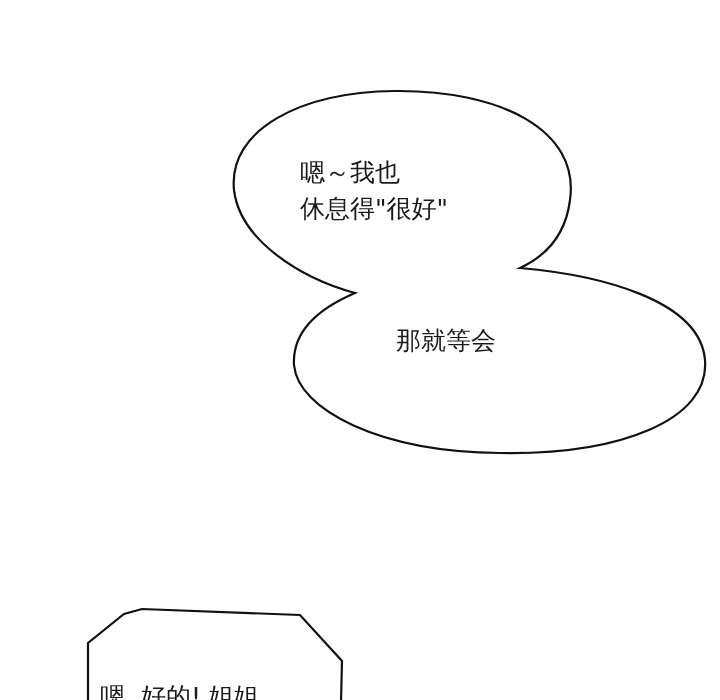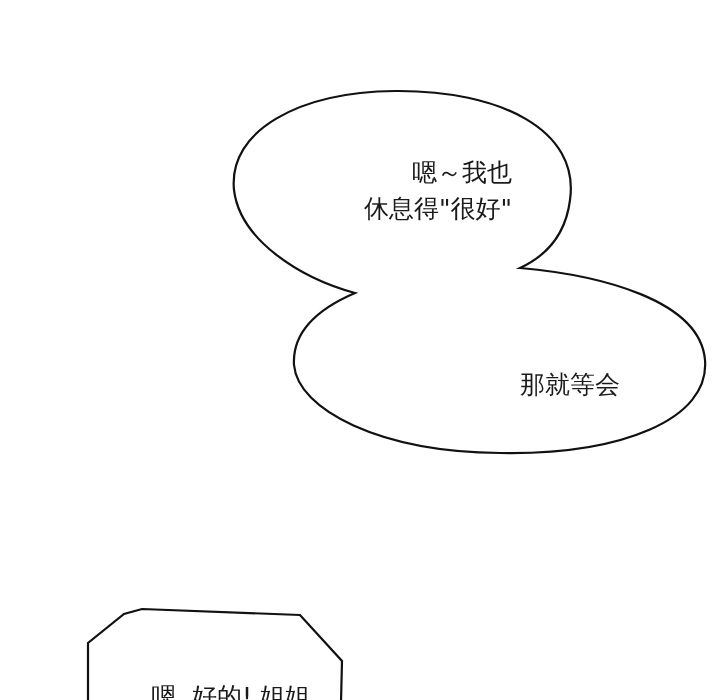--- a/index.html
+++ b/index.html
@@ -21,39 +21,38 @@
       background: #ffffff;
     }
     svg.bubbles {
       position: absolute;
       left: 0; top: 0;
       width: 720px; height: 700px;
     }
     .text-block {
       position: absolute;
       color: #1a1a1a;
-      text-align: right;
+      text-align: left;
       font-size: 25px;
       line-height: 36px;
       letter-spacing: 0px;
       white-space: nowrap;
     }
     .text-block span {
       display: block;
     }
     #bubble1-text {
       left: 300px;
       top: 155px;
       width: 212px;
     }
     #bubble2-text {
-      left: 360px;
+      left: 396px;
       top: 323px;
       width: 260px;
-      margin-top: 44px;
     }
     #bubble3-text {
       left: 100px;
       top: 679px;
       width: 210px;
     }
   </style>
 </head>
 <body>
 

